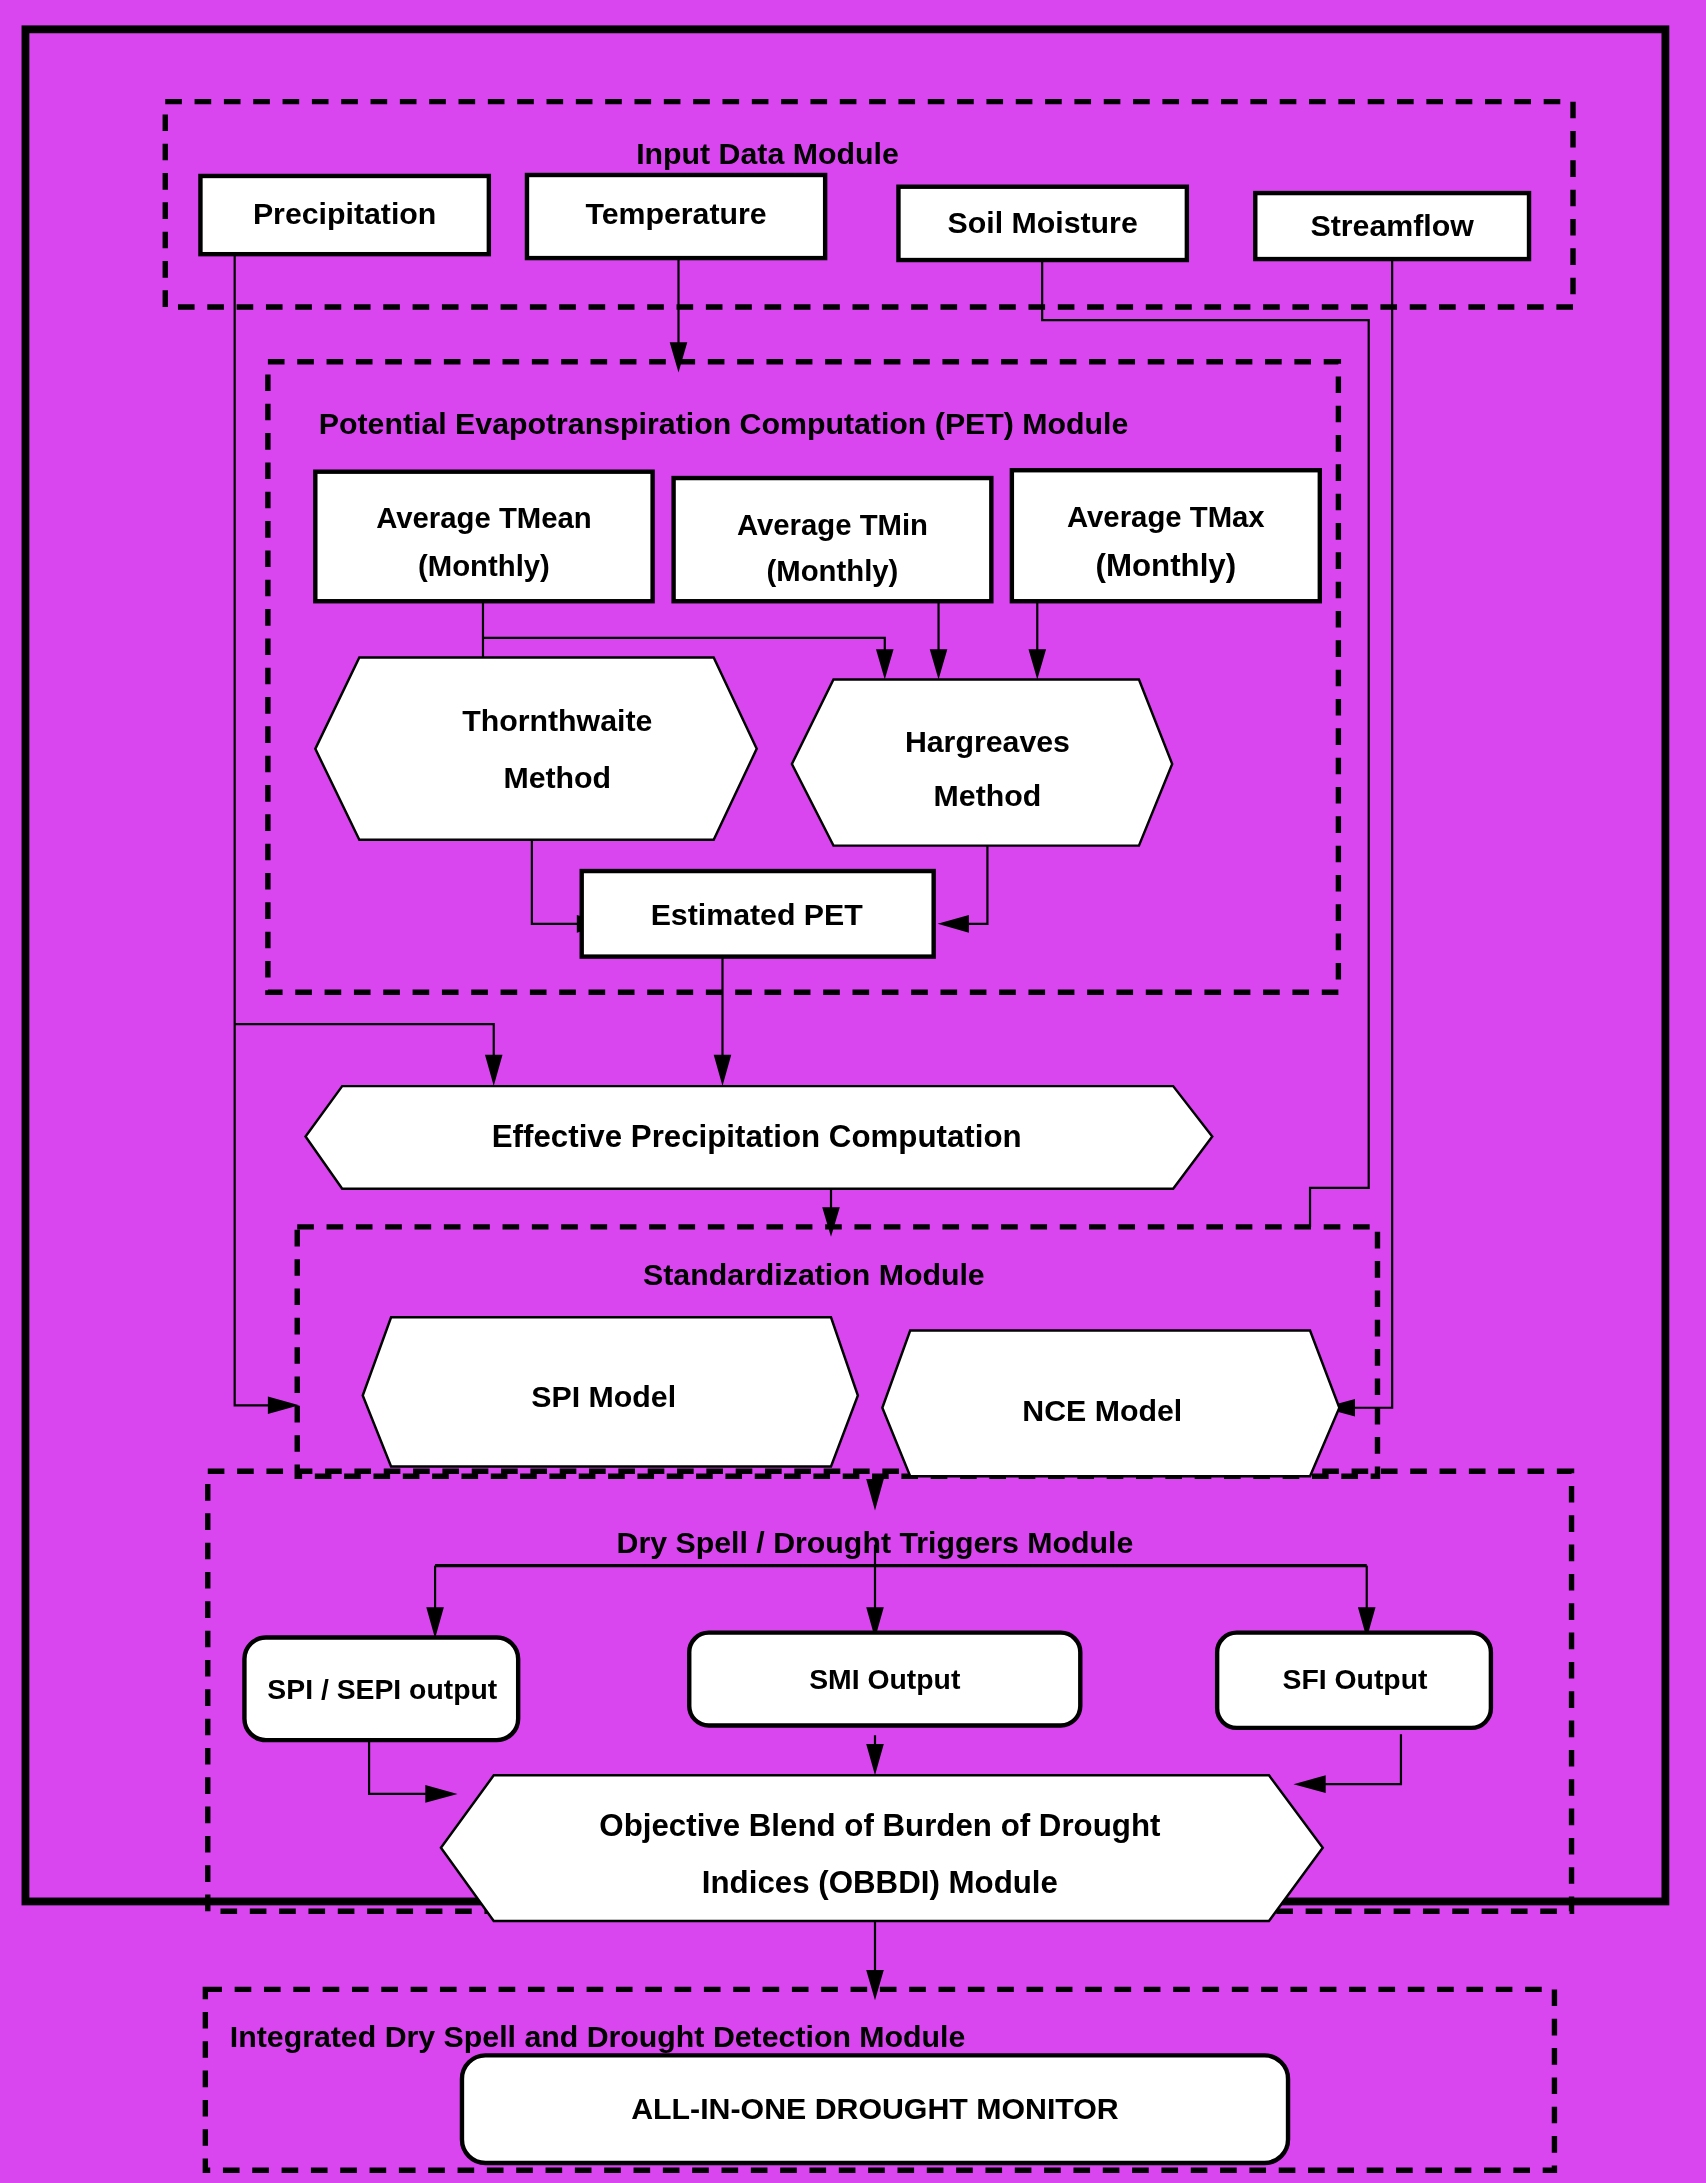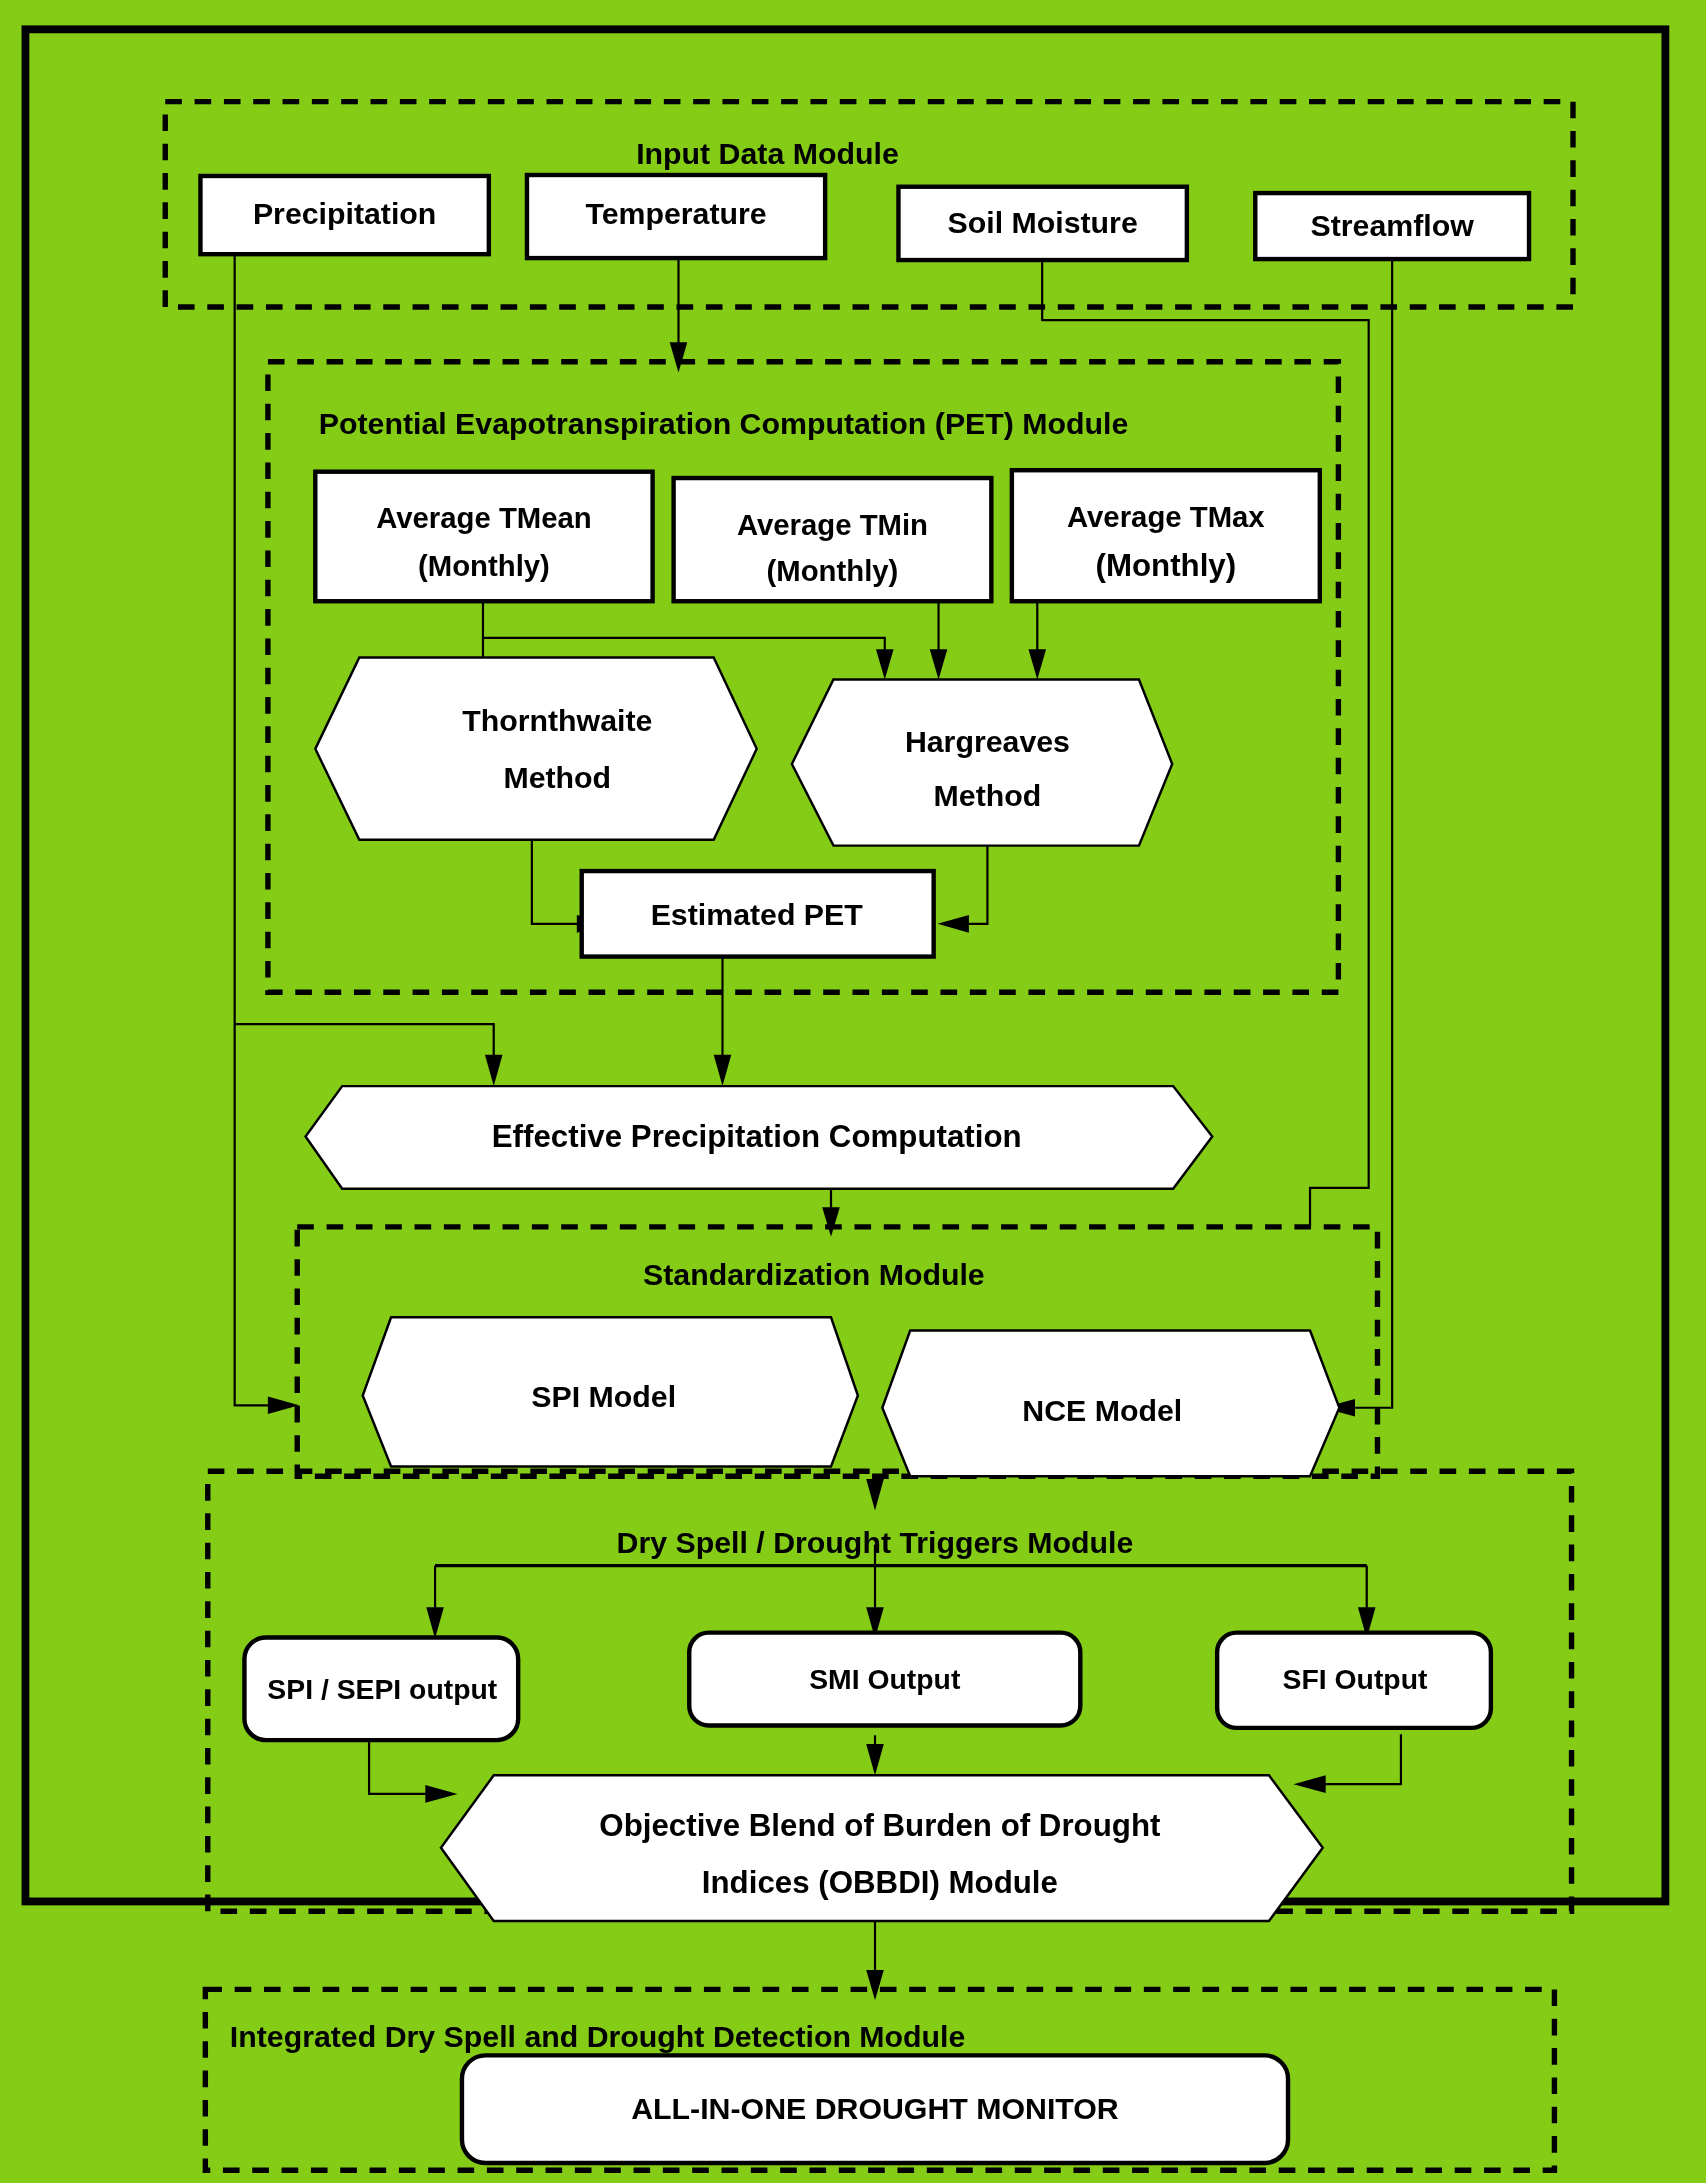--- a/index.html
+++ b/index.html
@@ -4,21 +4,21 @@
 <style>
   html, body {
     margin: 0;
     padding: 0;
     background: #ffffff;
   }
   #canvas {
     position: relative;
     width: 1706px;
     height: 2183px;
-    background: #84cc16;
+    background: #d946ef;
     font-family: "Liberation Sans", sans-serif;
   }
   svg.layer {
     position: absolute;
     top: 0;
     left: 0;
     width: 1706px;
     height: 2183px;
   }
   .shape-stroke {

